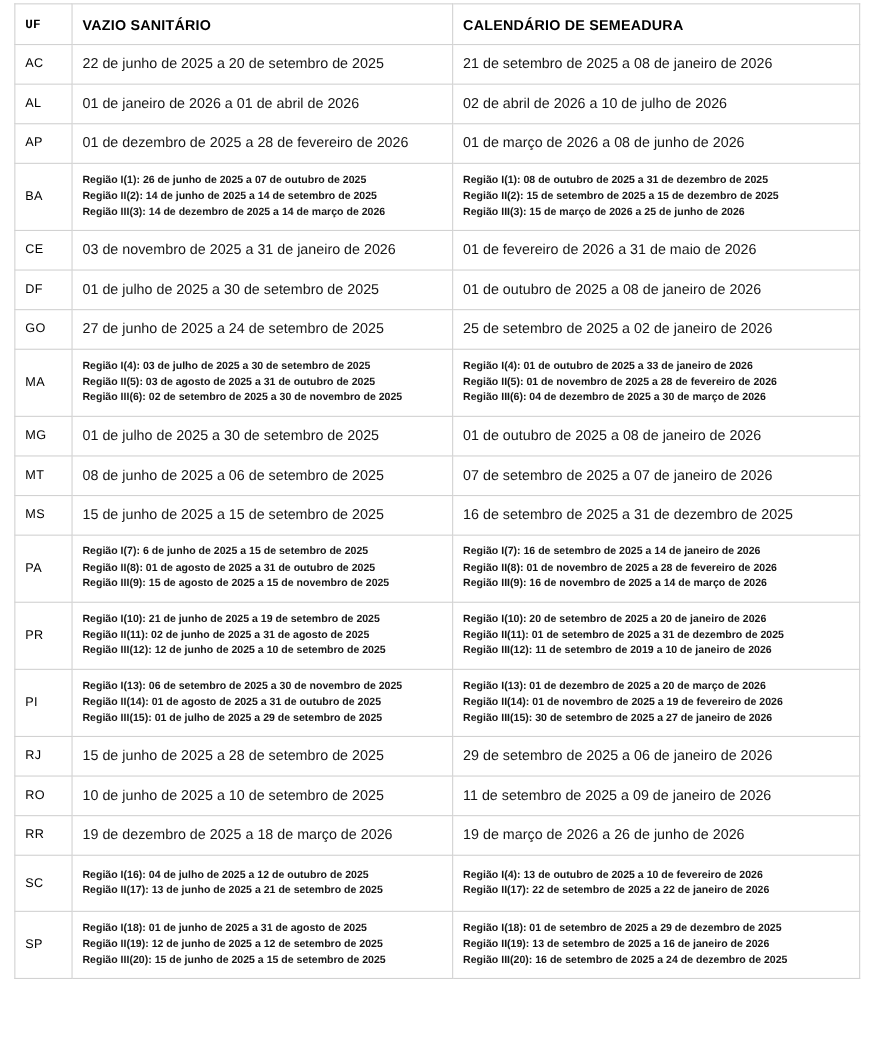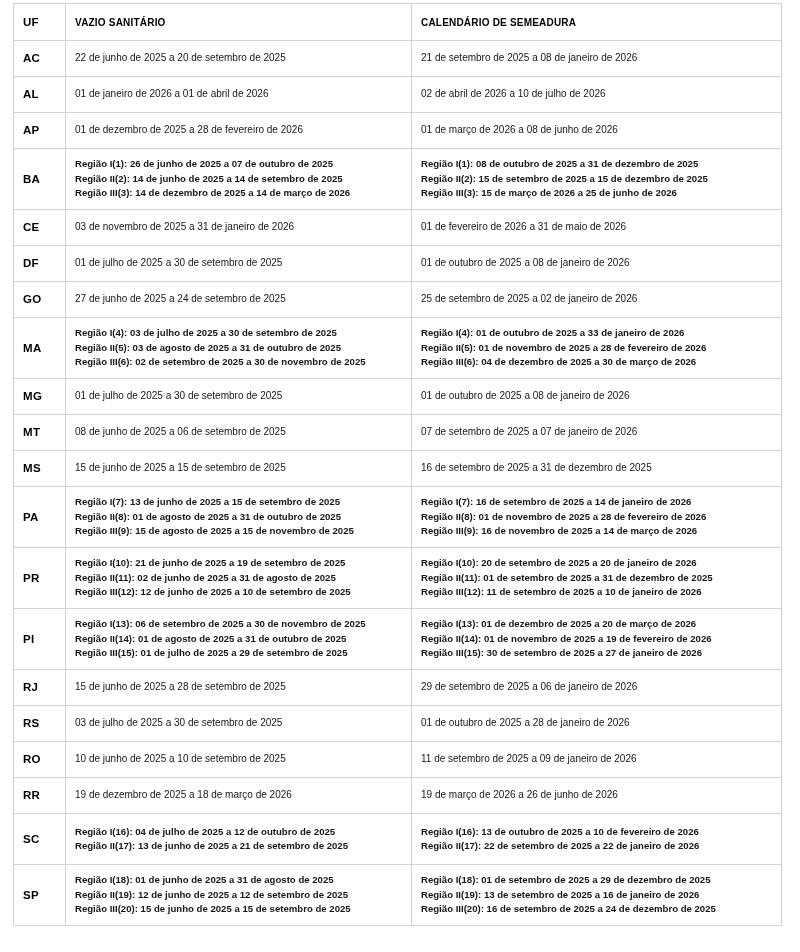--- a/index.html
+++ b/index.html
@@ -39,49 +39,49 @@
   table.calendar-table td {
     border: 1px solid #d2d2d2;
     vertical-align: middle;
     padding: 0 0 0 9px;
     background: #ffffff;
   }
 
   
   thead th {
     height: 36px;
-    font-size: 10px;
+    font-size: 13px;
     font-weight: bold;
     letter-spacing: 0.2px;
     text-align: left;
     color: #000000;
     border-bottom: 1px solid #c9c9c9;
   }
-  thead th.th-uf { font-size: 11.5px; }
+  thead th.th-uf { font-size: 11.5px; font-family: Liberation Mono, monospace; }
 
   
   tbody td {
     font-size: 11px;
     line-height: 1.45;
     color: #161616;
   }
 
   td.uf-cell {
     font-size: 11.5px;
-    font-weight: bold;
+    font-weight: normal;
     color: #000000;
     letter-spacing: 0.3px;
     padding-left: 10px;
   }
 
   tr.row-1line td { height: 35px; }
   tr.row-2line td { height: 50px; }
   tr.row-3line td { height: 60px; }
 
-  tr.row-1line td.data-cell { font-size: 10px; }
+  tr.row-1line td.data-cell { font-size: 13px; }
   tr.row-2line td.data-cell,
   tr.row-3line td.data-cell { font-size: 9.6px; line-height: 1.5; font-weight: bold; }
 
   .line { display: block; white-space: nowrap; }
 
   
   tbody tr:last-child td { border-bottom: 1px solid #d2d2d2; }
 </style>
 </head>
 <body>
@@ -204,41 +204,41 @@
           <td class="data-cell">
             <span class="line">15 de junho de 2025 a 15 de setembro de 2025</span>
           </td>
           <td class="data-cell">
             <span class="line">16 de setembro de 2025 a 31 de dezembro de 2025</span>
           </td>
         </tr>
         <tr class="row-3line">
           <td class="uf-cell">PA</td>
           <td class="data-cell">
-            <span class="line">Região I(7): 13 de junho de 2025 a 15 de setembro de 2025</span>
+            <span class="line">Região I(7): 6 de junho de 2025 a 15 de setembro de 2025</span>
             <span class="line">Região II(8): 01 de agosto de 2025 a 31 de outubro de 2025</span>
             <span class="line">Região III(9): 15 de agosto de 2025 a 15 de novembro de 2025</span>
           </td>
           <td class="data-cell">
             <span class="line">Região I(7): 16 de setembro de 2025 a 14 de janeiro de 2026</span>
             <span class="line">Região II(8): 01 de novembro de 2025 a 28 de fevereiro de 2026</span>
             <span class="line">Região III(9): 16 de novembro de 2025 a 14 de março de 2026</span>
           </td>
         </tr>
         <tr class="row-3line">
           <td class="uf-cell">PR</td>
           <td class="data-cell">
             <span class="line">Região I(10): 21 de junho de 2025 a 19 de setembro de 2025</span>
             <span class="line">Região II(11): 02 de junho de 2025 a 31 de agosto de 2025</span>
             <span class="line">Região III(12): 12 de junho de 2025 a 10 de setembro de 2025</span>
           </td>
           <td class="data-cell">
             <span class="line">Região I(10): 20 de setembro de 2025 a 20 de janeiro de 2026</span>
             <span class="line">Região II(11): 01 de setembro de 2025 a 31 de dezembro de 2025</span>
-            <span class="line">Região III(12): 11 de setembro de 2025 a 10 de janeiro de 2026</span>
+            <span class="line">Região III(12): 11 de setembro de 2019 a 10 de janeiro de 2026</span>
           </td>
         </tr>
         <tr class="row-3line">
           <td class="uf-cell">PI</td>
           <td class="data-cell">
             <span class="line">Região I(13): 06 de setembro de 2025 a 30 de novembro de 2025</span>
             <span class="line">Região II(14): 01 de agosto de 2025 a 31 de outubro de 2025</span>
             <span class="line">Região III(15): 01 de julho de 2025 a 29 de setembro de 2025</span>
           </td>
           <td class="data-cell">
@@ -250,29 +250,20 @@
         <tr class="row-1line">
           <td class="uf-cell">RJ</td>
           <td class="data-cell">
             <span class="line">15 de junho de 2025 a 28 de setembro de 2025</span>
           </td>
           <td class="data-cell">
             <span class="line">29 de setembro de 2025 a 06 de janeiro de 2026</span>
           </td>
         </tr>
         <tr class="row-1line">
-          <td class="uf-cell">RS</td>
-          <td class="data-cell">
-            <span class="line">03 de julho de 2025 a 30 de setembro de 2025</span>
-          </td>
-          <td class="data-cell">
-            <span class="line">01 de outubro de 2025 a 28 de janeiro de 2026</span>
-          </td>
-        </tr>
-        <tr class="row-1line">
           <td class="uf-cell">RO</td>
           <td class="data-cell">
             <span class="line">10 de junho de 2025 a 10 de setembro de 2025</span>
           </td>
           <td class="data-cell">
             <span class="line">11 de setembro de 2025 a 09 de janeiro de 2026</span>
           </td>
         </tr>
         <tr class="row-1line">
           <td class="uf-cell">RR</td>
@@ -283,21 +274,21 @@
             <span class="line">19 de março de 2026 a 26 de junho de 2026</span>
           </td>
         </tr>
         <tr class="row-2line">
           <td class="uf-cell">SC</td>
           <td class="data-cell">
             <span class="line">Região I(16): 04 de julho de 2025 a 12 de outubro de 2025</span>
             <span class="line">Região II(17): 13 de junho de 2025 a 21 de setembro de 2025</span>
           </td>
           <td class="data-cell">
-            <span class="line">Região I(16): 13 de outubro de 2025 a 10 de fevereiro de 2026</span>
+            <span class="line">Região I(4): 13 de outubro de 2025 a 10 de fevereiro de 2026</span>
             <span class="line">Região II(17): 22 de setembro de 2025 a 22 de janeiro de 2026</span>
           </td>
         </tr>
         <tr class="row-3line">
           <td class="uf-cell">SP</td>
           <td class="data-cell">
             <span class="line">Região I(18): 01 de junho de 2025 a 31 de agosto de 2025</span>
             <span class="line">Região II(19): 12 de junho de 2025 a 12 de setembro de 2025</span>
             <span class="line">Região III(20): 15 de junho de 2025 a 15 de setembro de 2025</span>
           </td>

